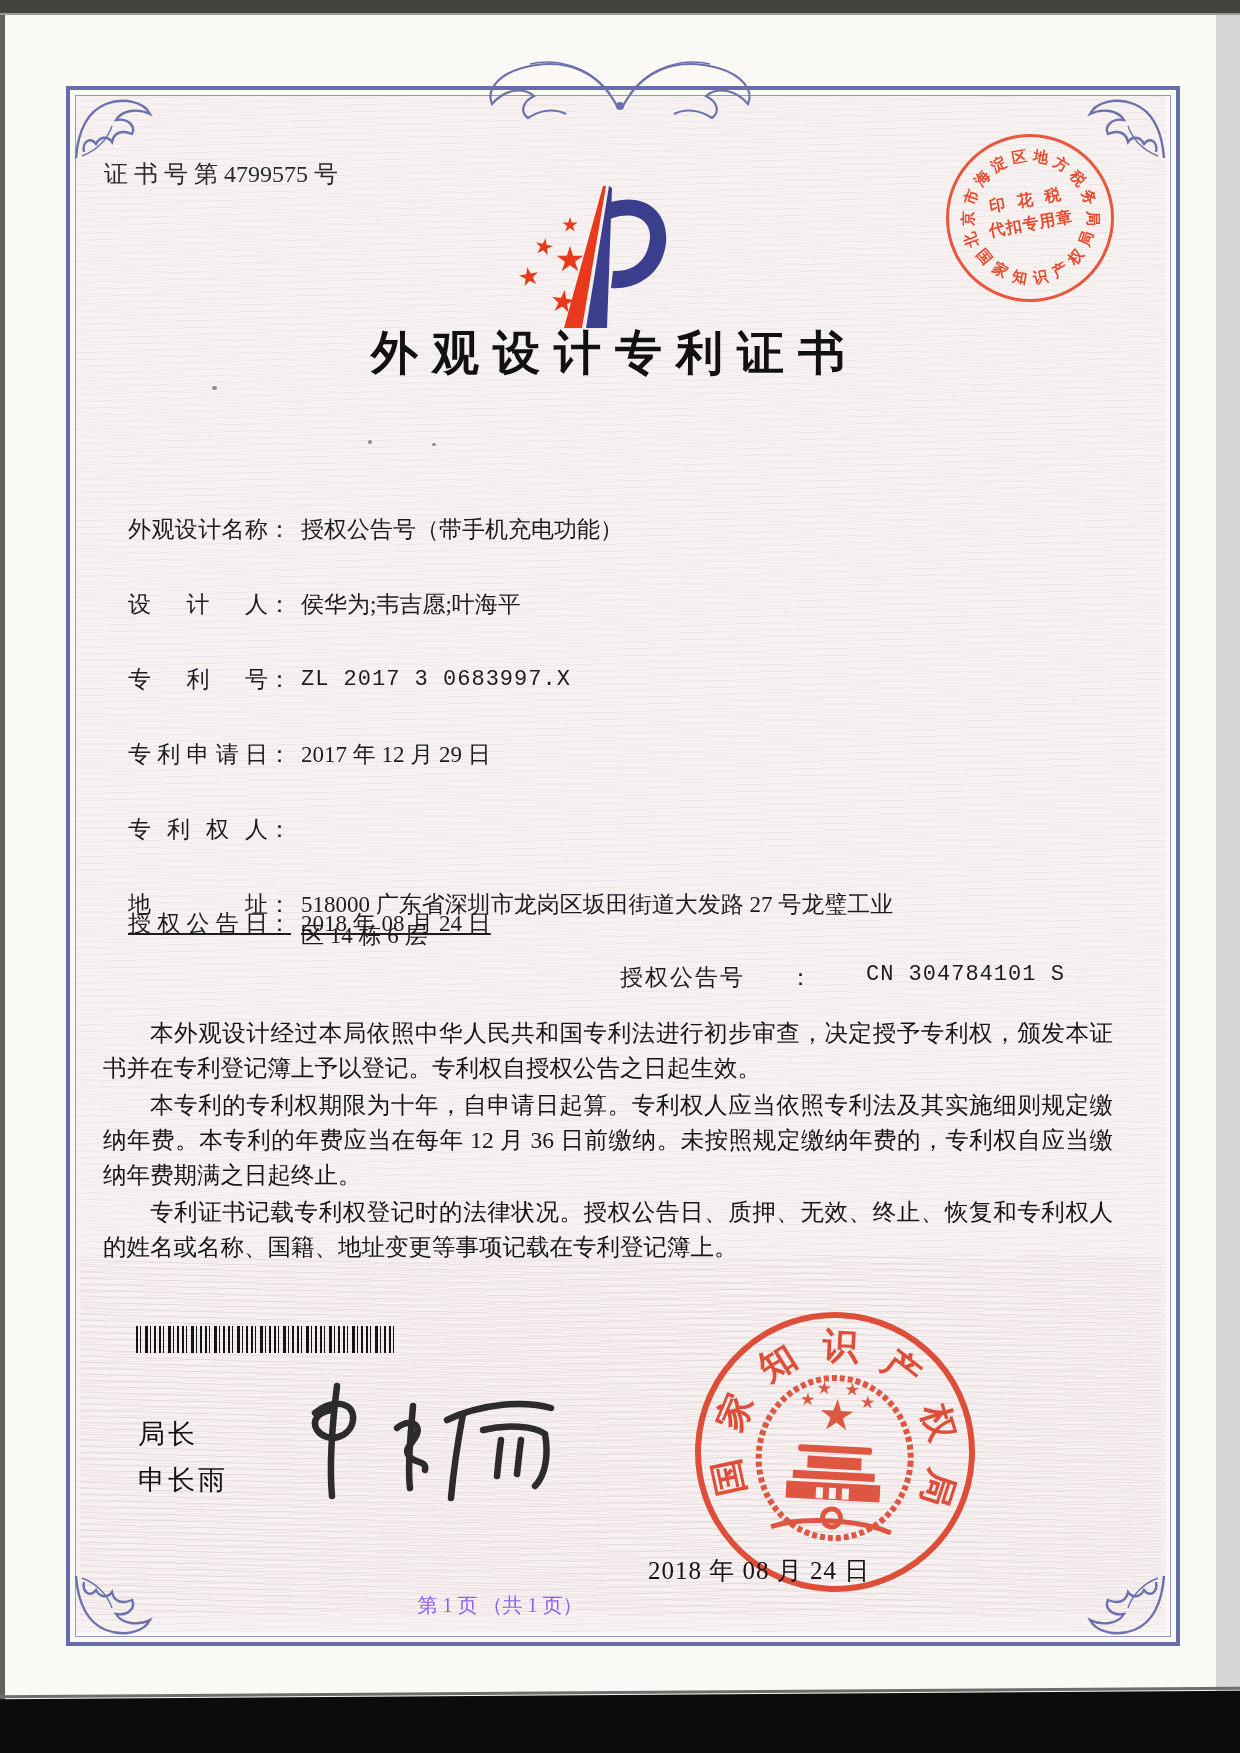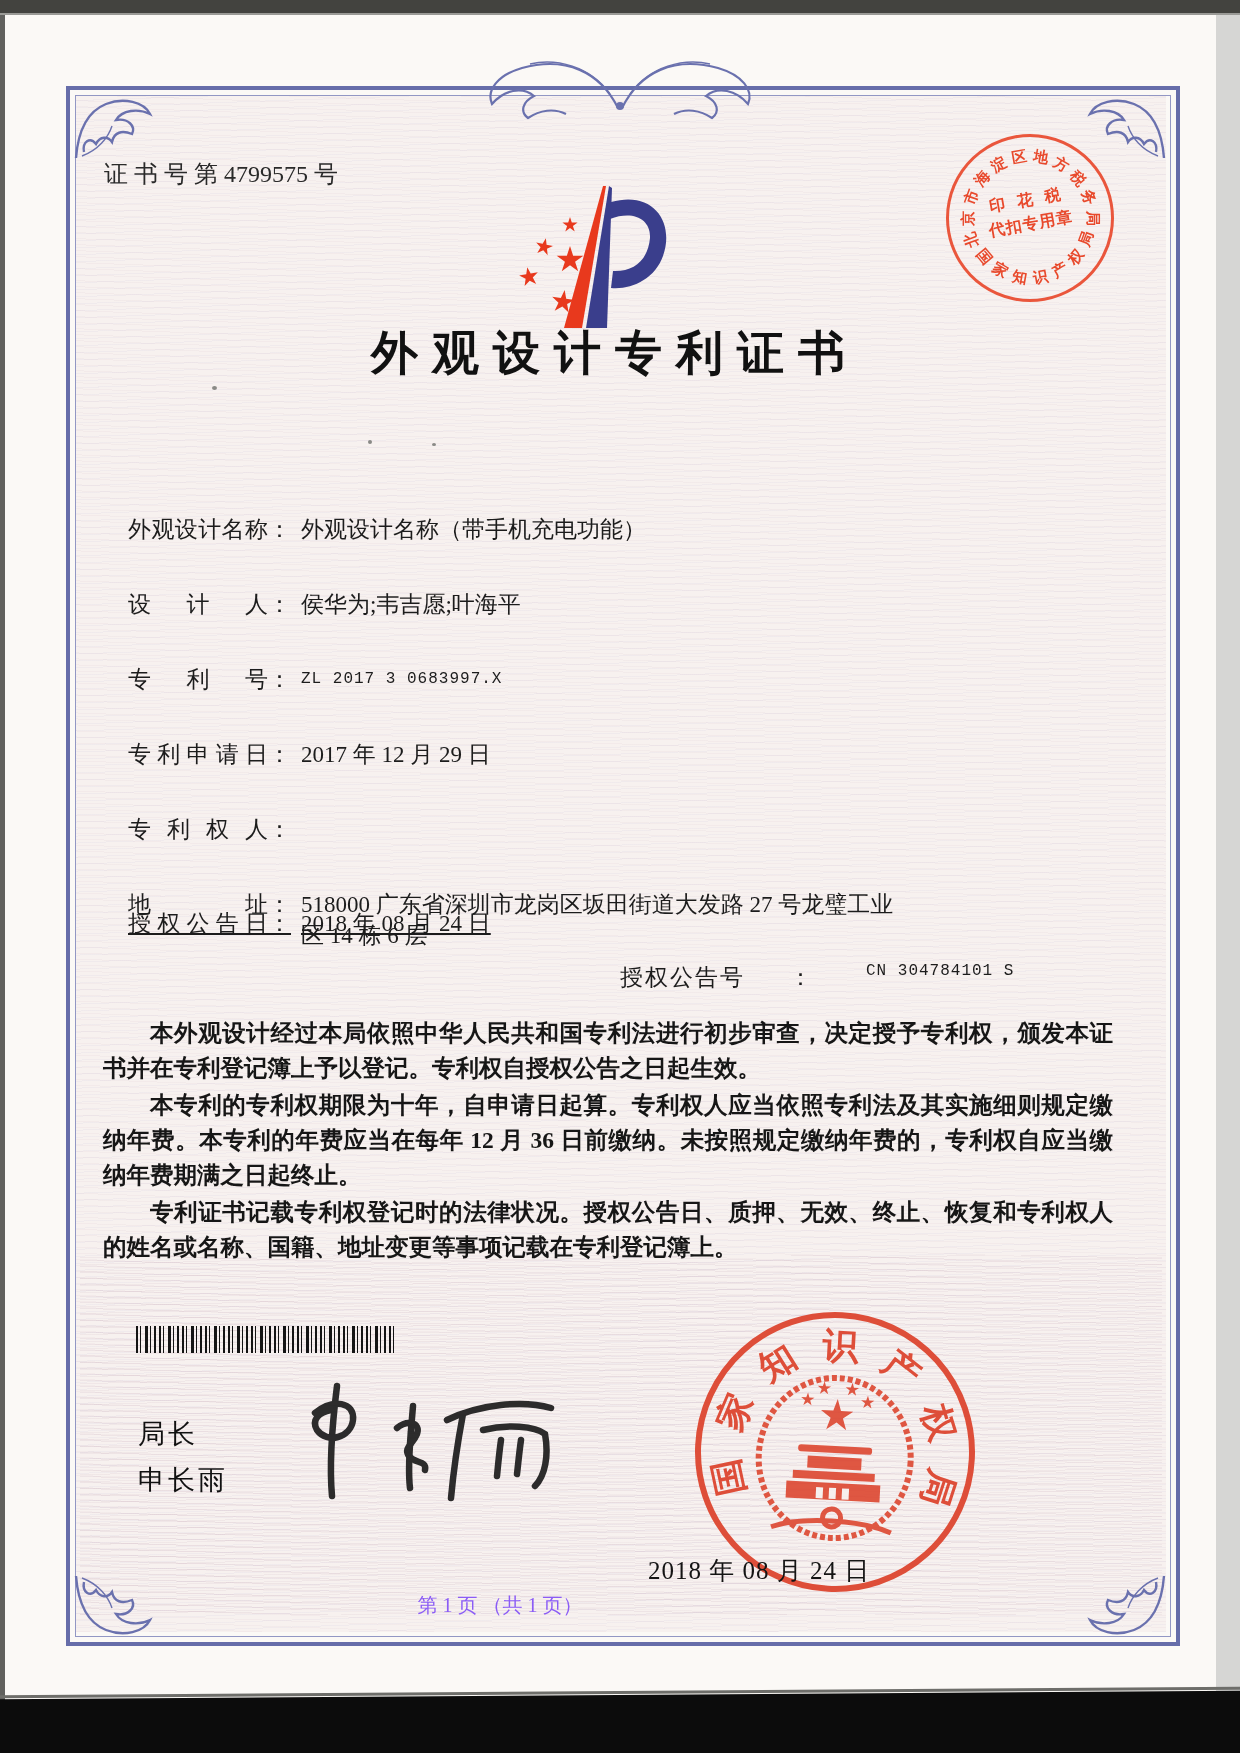--- a/index.html
+++ b/index.html
@@ -63,31 +63,31 @@
   .b6{transform:rotate(120deg) translateY(-60px) rotate(180deg);}
   .stamp .cline{position:absolute;left:0;top:0;width:168px;text-align:center;font-size:16px;margin:0;}
   .stamp .c1{top:56px;left:0;transform:none;letter-spacing:4px;}
   .stamp .c2{top:80px;left:0;transform:none;letter-spacing:1px;}
 
   
   .field{position:absolute;left:128px;display:flex;font-size:23px;color:#1c1c1c;z-index:10;line-height:31px;}
   .flabel{display:inline-block;width:140px;text-align:justify;text-align-last:justify;}
   .colon{display:inline-block;}
   .fvalue{display:inline-block;margin-left:10px;}
-  .mono{font-family:"Liberation Mono","DejaVu Sans Mono",monospace;font-size:16px;letter-spacing:1px;}
+  .mono{font-family:"Liberation Mono","DejaVu Sans Mono",monospace;font-size:22px;letter-spacing:1px;}
   .f1{top:514px;} .f2{top:589px;} .f3{top:664px;} .f4{top:739px;} .f5{top:814px;}
   .f6{top:889px;} .f6 .fvalue{width:598px;word-break:break-all;}
   .f7{top:908px;text-decoration:underline;}
   .grant-no{position:absolute;left:620px;top:962px;display:flex;font-size:23px;color:#1c1c1c;z-index:10;gap:44px;}
   .grant-no .glabel{letter-spacing:2px;}
   .grant-no .fvalue{margin-left:10px;}
 
   
   .body-text{position:absolute;left:103px;top:1016px;width:1014px;font-size:23.5px;line-height:35px;color:#161616;z-index:10;}
-  .body-text p{margin:0 4px 2px 0;text-indent:2em;text-align:justify;font-weight:bold;}
+  .body-text p{margin:0 4px 2px 0;text-indent:2em;text-align:justify;}
 
   
   .barcode{position:absolute;left:136px;top:1326px;width:262px;height:27px;z-index:10;
     background-image:repeating-linear-gradient(90deg,#141414 0 2px,rgba(0,0,0,0) 2px 4px,#141414 4px 5px,rgba(0,0,0,0) 5px 9px,#141414 9px 12px,rgba(0,0,0,0) 12px 14px,#141414 14px 15px,rgba(0,0,0,0) 15px 18px,#141414 18px 20px,rgba(0,0,0,0) 20px 23px);}
 
   
   .director-title{position:absolute;left:138px;top:1416px;font-size:27px;color:#111;z-index:10;letter-spacing:3px;font-family:"Liberation Sans","DejaVu Sans",sans-serif;}
   .director-name{position:absolute;left:138px;top:1462px;font-size:27px;color:#111;z-index:10;letter-spacing:3px;font-family:"Liberation Sans","DejaVu Sans",sans-serif;}
   .signature{position:absolute;left:285px;top:1368px;z-index:12;}
 
@@ -186,21 +186,21 @@
     <span class="arcch b4">产</span>
     <span class="arcch b5">权</span>
     <span class="arcch b6">局</span>
   </div>
 
   <div class="title">外观设计专利证书</div>
 
   <div class="field f1">
     <span class="flabel">外观设计名称</span>
       <span class="colon">：</span>
-    <span class="fvalue">外观设计名称（带手机充电功能）</span>
+    <span class="fvalue">授权公告号（带手机充电功能）</span>
   </div>
   <div class="field f2">
     <span class="flabel">设计人</span>
       <span class="colon">：</span>
     <span class="fvalue">侯华为;韦吉愿;叶海平</span>
   </div>
   <div class="field f3">
     <span class="flabel">专利号</span>
       <span class="colon">：</span>
     <span class="fvalue mono">ZL 2017 3 0683997.X</span>

